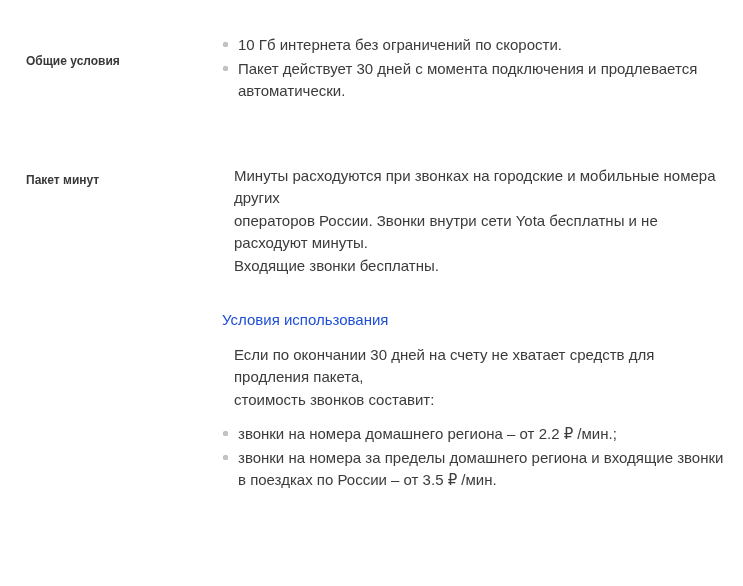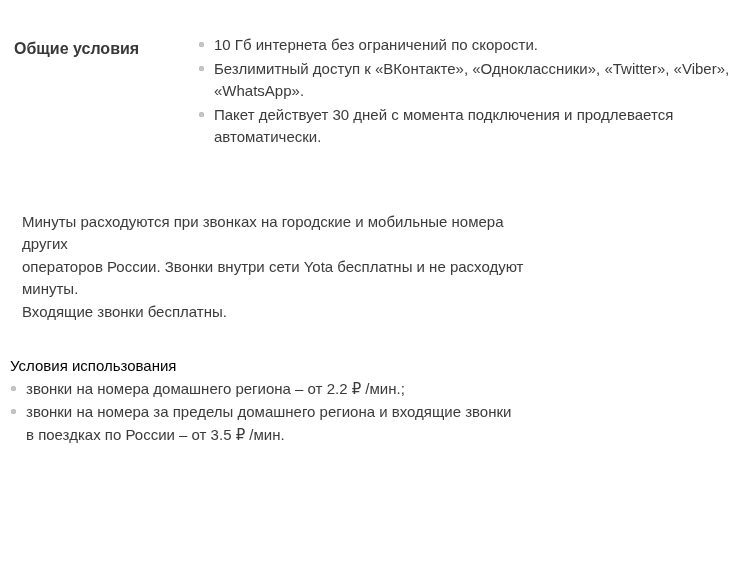--- a/index.html
+++ b/index.html
@@ -24,22 +24,22 @@
   .section {
     display: flex;
     align-items: flex-start;
   }
   .section + .section {
     margin-top: 49px;
   }
   .section-label {
     flex: 0 0 180px;
     width: 180px;
-    margin: 4px;
-    font-size: 16px;
+    margin: 16px;
+    font-size: 12px;
     font-weight: bold;
     line-height: 22.5px;
     color: #383838;
   }
   .section-content {
     width: 542px;
     max-width: 542px;
   }
   ul.bullets {
     list-style: none;
@@ -63,55 +63,56 @@
     background: #c7c7c7;
     box-shadow: inset 0 0 0 1px #bdbdbd;
   }
   .section-content p {
     margin: 12px;
     white-space: pre-line;
   }
   .usage-link {
     display: inline-block;
     margin-top: 20px;
-    color: #000000;
+    color: #1d4ed8;
     text-decoration: none;
     cursor: pointer;
   }
   .para-refill {
     margin-top: 30px;
   }
   .para-expiry {
     margin-top: 14px;
   }
 </style>
 </head>
 <body>
 
 <div class="page">
 
   <section class="section">
     <h3 class="section-label">Общие условия</h3>
     <div class="section-content">
       <ul class="bullets">
         <li>10 Гб интернета без ограничений по скорости.</li>
-        <li>Безлимитный доступ к «ВКонтакте», «Одноклассники», «Twitter», «Viber»,
-«WhatsApp».</li>
         <li>Пакет действует 30 дней с момента подключения и продлевается
 автоматически.</li>
       </ul>
     </div>
   </section>
 
   <section class="section">
+    <h3 class="section-label">Пакет минут</h3>
     <div class="section-content">
       <p>Минуты расходуются при звонках на городские и мобильные номера других
 операторов России. Звонки внутри сети Yota бесплатны и не расходуют минуты.
 Входящие звонки бесплатны.</p>
       <a class="usage-link">Условия использования</a>
+      <p class="para-expiry">Если по окончании 30 дней на счету не хватает средств для продления пакета,
+стоимость звонков составит:</p>
       <ul class="bullets">
         <li>звонки на номера домашнего региона – от 2.2 ₽ /мин.;</li>
         <li>звонки на номера за пределы домашнего региона и входящие звонки
 в поездках по России – от 3.5 ₽ /мин.</li>
       </ul>
     </div>
   </section>
 
 </div>
 

